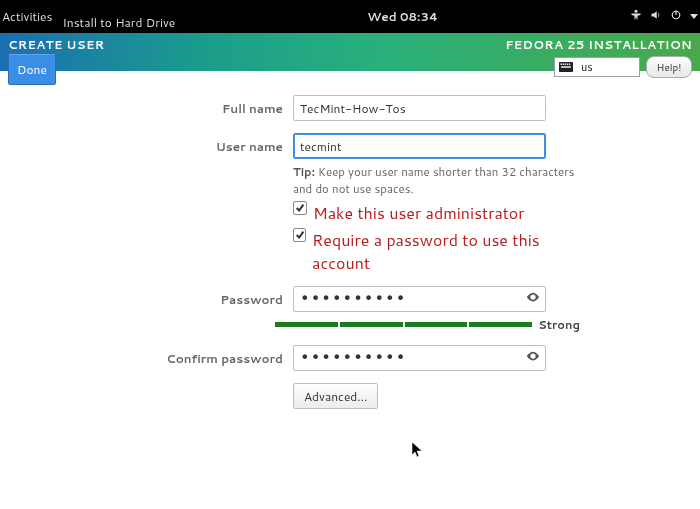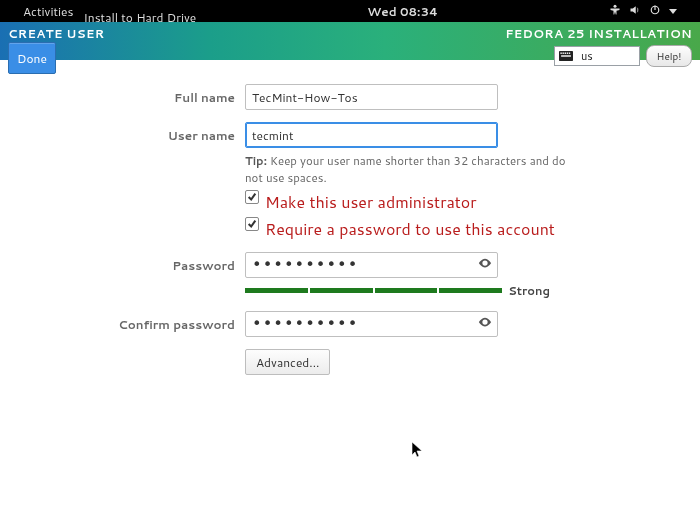--- a/index.html
+++ b/index.html
@@ -1,39 +1,39 @@
 <!DOCTYPE html>
 <html><head>
 <meta charset="utf-8">
 <style>
   * { box-sizing: border-box; margin: 0; padding: 0; font-family: "Cantarell", "DejaVu Sans", sans-serif; }
   body { width: 700px; height: 509px; background: #fff; overflow: hidden; font-size: 12px; color: #555; }
 
   
-  .topbar { height: 22px; background: #000; color: #ddd; display: flex; align-items: center; padding: 0 23px; font-size: 12px; }
+  .topbar { height: 33px; background: #000; color: #ddd; display: flex; align-items: center; padding: 0 2px; font-size: 12px; }
   .topbar .left { display: flex; align-items: center; gap: 10px; }
   .topbar .center { flex: 1; text-align: center; font-weight: 600; }
   .topbar .right { display: flex; align-items: center; gap: 8px; }
   .topbar .app { display: flex; align-items: center; gap: 20px; flex-direction: column; }
   .topbar svg { width: 12px; height: 12px; fill: #ddd; }
   .tri { width: 0; height: 0; border-left: 4px solid transparent; border-right: 4px solid transparent; border-top: 5px solid #ddd; display: inline-block; }
 
   
   .header { height: 38px; background: linear-gradient(90deg, #1a6fb3 0%, #1b9e8a 30%, #2ab07b 55%, #49a84a 100%); color: #fff; position: relative; display: flex; align-items: flex-start; padding: 3px 8px 0 8px; }
   .header .title { font-size: 12px; font-weight: 700; letter-spacing: .3px; }
   .header .right { position: absolute; right: 8px; top: 3px; text-align: right; }
   .header .right .brand { font-size: 12px; font-weight: 600; letter-spacing: .3px; }
   .header .right .row2 { margin-top: 3px; display: flex; gap: 6px; align-items: center; justify-content: flex-end; }
   .header .kb { background: #fff; border: 1px solid #9aa0a6; height: 20px; width: 86px; display: flex; align-items: center; padding: 0 4px; gap: 8px; color: #222; font-size: 11px; }
   .header .kb svg { width: 14px; height: 10px; }
   .header .help { background: linear-gradient(#fdfdfd,#e8e8e8); border: 1px solid #aaa; border-radius: 8px; height: 22px; width: 46px; color: #333; font-size: 10px; display: flex; align-items: center; justify-content: center; }
   .done { position: absolute; left: 8px; top: 20px; background: #3a8ee6; border: 1px solid #2a6db0; color: #fff; height: 32px; width: 48px; display: flex; align-items: center; justify-content: center; border-radius: 2px; font-size: 12px; box-shadow: inset 0 1px 0 rgba(255,255,255,.2); }
 
   
-  .form { padding: 24px 120px 0 60px; }
+  .form { padding: 24px 120px 0 60px; margin-left: 48px; }
   .row { display: flex; align-items: center; margin-bottom: 12px; }
   .row.tight { margin-bottom: 4px; }
   .lbl { width: 185px; text-align: right; padding-right: 10px; color: #666; font-size: 12px; font-weight: 600; }
   .field { flex: 1; }
   .textinput { height: 26px; width: 253px; border: 1px solid #bfbfbf; border-radius: 2px; padding: 0 6px; font-size: 12px; color: #333; background: #fff; }
   .textinput.focused { border: 1px solid #3a8ee6; box-shadow: inset 0 0 0 1px #3a8ee6; }
   .passwrap { position: relative; display: inline-block; }
   .passwrap .eye { position: absolute; right: 6px; top: 50%; transform: translateY(-50%); }
   .passwrap .eye svg { width: 14px; height: 14px; fill: #555; }
   .tip { font-size: 11.5px; color: #666; }

